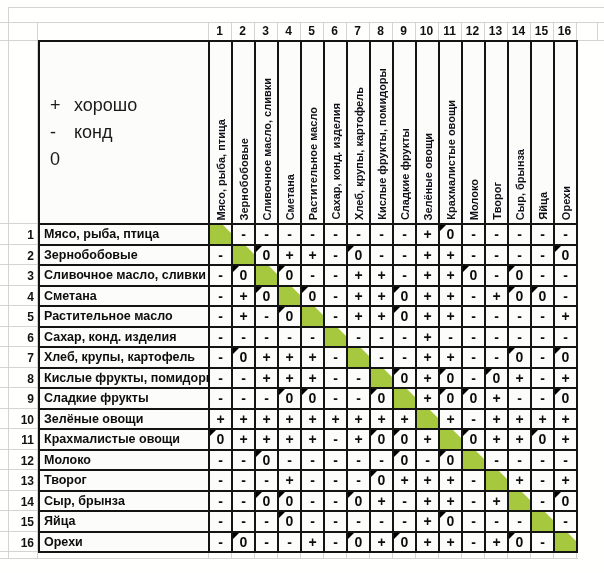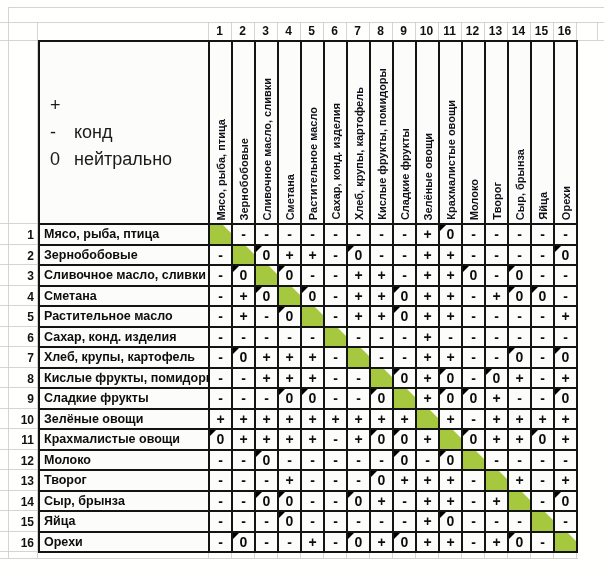--- a/index.html
+++ b/index.html
@@ -145,28 +145,28 @@
       <div class="rnum" style="top: 471px; height: 20.5px; line-height: 20.5px;">13</div>
       <div class="rnum" style="top: 491.5px; height: 20.5px; line-height: 20.5px;">14</div>
       <div class="rnum" style="top: 512px; height: 20.5px; line-height: 20.5px;">15</div>
       <div class="rnum" style="top: 532.5px; height: 20.5px; line-height: 20.5px;">16</div>
     </div>
 
   <div class="matrix" id="matrix">
     <div class="legend-cell">
       <div class="lrow">
         <span class="lsym">+</span>
+        <span class="llab">хорошо</span>
       </div>
       <div class="lrow">
         <span class="lsym">-</span>
         <span class="llab">конд</span>
       </div>
       <div class="lrow">
         <span class="lsym">0</span>
-        <span class="llab">нейтрально</span>
       </div>
     </div>
 
   <div class="hcell">
         <span>Мясо, рыба, птица</span>
       </div>
       <div class="hcell">
         <span>Зернобобовые</span>
       </div>
       <div class="hcell">

